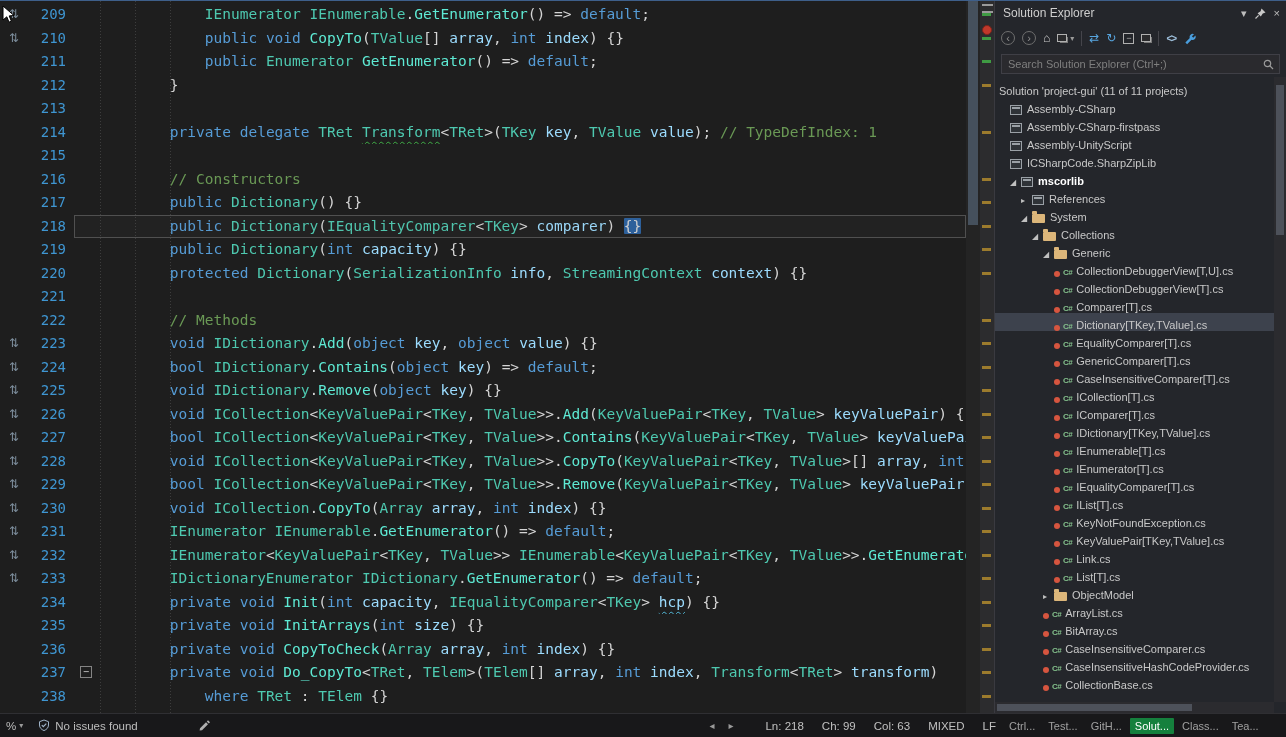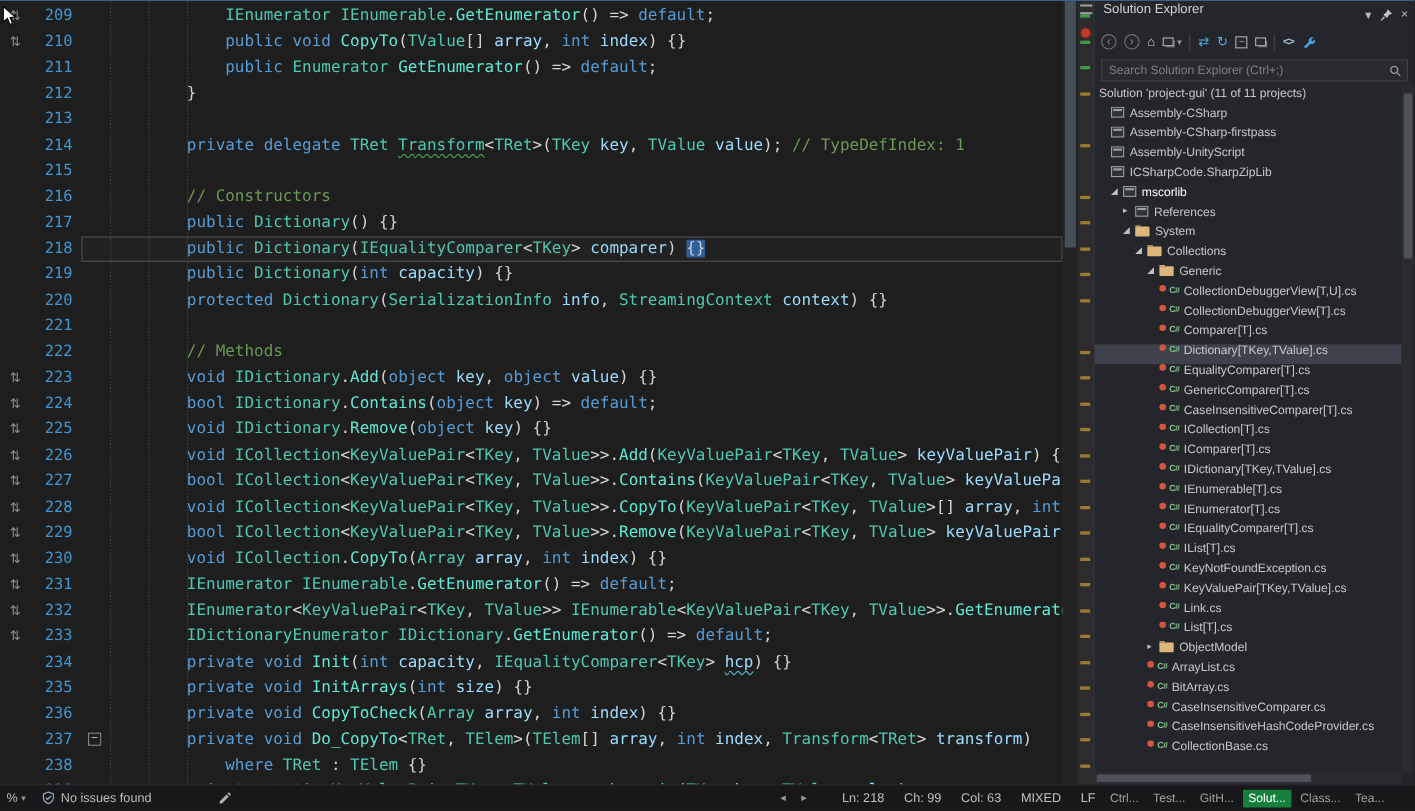--- a/index.html
+++ b/index.html
@@ -38,45 +38,45 @@
   .tick{position:absolute;left:2px;width:9px;height:3px}
   .splitgrip{position:absolute;right:1px;top:3px;width:11px;height:9px;z-index:3;
     border-top:2px solid #9a9a9a;border-bottom:2px solid #9a9a9a}
   .redmark{position:absolute;right:2px;top:24px;width:10px;height:10px;border-radius:50%;
     background:#c0392b;border:1px solid #7e241b;z-index:3}
   .cursor{position:absolute;left:2px;top:4px;z-index:10}
 
   
   .sepanel{width:292px;flex:none;background:#24262b;border-left:1px solid #3a3a40;position:relative;
     display:flex;flex-direction:column;color:#c8c8c8}
-  .se-title{height:24px;display:flex;padding:0 6px 0 8px;font-size:12px;color:#cfcfcf}
+  .se-title{height:24px;display:flex;align-items:center;padding:0 6px 0 8px;font-size:12px;color:#cfcfcf}
   .se-title-icons{margin-left:auto;display:flex;align-items:center;gap:8px;color:#bdbdbd}
   .se-title-icons span{font-size:11px;cursor:default}
   .se-toolbar{height:26px;display:flex;align-items:center;gap:7px;padding:0 6px;font-size:11px}
   .tb-circle{width:14px;height:14px;border:1px solid #6f6f6f;border-radius:50%;color:#8f8f8f;
     font-size:11px;line-height:12px;text-align:center}
   .tb-ic{color:#c8c8c8;font-size:12px}
   .tb-blue{color:#58a6e0;font-size:12px}
   .tb-chev{color:#9a9a9a;font-size:8px;margin-left:-4px}
   .ico-layers{width:10px;height:8px;border:1px solid #b0b0b0;background:#2a2a2c;box-shadow:2px 2px 0 -1px #7a7a7a}
   .ico-boxminus{width:11px;height:11px;border:1px solid #b0b0b0;color:#b0b0b0;font-size:9px;
     line-height:9px;text-align:center}
   .tb-code{color:#9fc1dd;font-size:10px;font-weight:bold;letter-spacing:-1px}
   .tb-div{width:1px;height:15px;background:#45454b}
   .se-search{height:26px;padding:3px 6px;position:relative}
   .se-search input{width:100%;height:20px;background:#2a2a2e;border:1px solid #3f3f46;color:#cfcfcf;
     font-size:11px;padding:0 20px 0 6px;outline:none;font-family:"Liberation Sans",sans-serif}
   .se-search input::placeholder{color:#7f7f7f}
   .se-search svg{position:absolute;right:12px;top:8px}
   .se-tree{flex:1;overflow:hidden;padding-top:2px;padding-right:12px}
-  .trow{height:18px;display:flex;align-items:flex-start;white-space:nowrap;overflow:hidden}
+  .trow{height:18px;display:flex;align-items:flex-end;white-space:nowrap;overflow:hidden}
   .trow.sel-row{background:#3d424d}
   .arrow{width:11px;flex:none;color:#c0c0c0;font-size:8px;text-align:left}
   .tlabel{font-size:11px;color:#c8c8c8;overflow:hidden;text-overflow:clip}
-  .tlabel.bold{font-weight:normal;color:#fff}
+  .tlabel.bold{font-weight:bold;color:#fff}
   .ico-folder{width:13px;height:9px;background:#dcb67a;border-radius:1px;position:relative;
     margin-right:5px;margin-top:1px;flex:none}
   .ico-folder::before{content:"";position:absolute;top:-3px;left:0;width:5px;height:3px;
     background:#dcb67a;border-radius:1px 1px 0 0}
   .ico-proj{width:12px;height:10px;border:1px solid #9aa0a6;background:#2f3338;margin-right:5px;
     position:relative;flex:none}
   .ico-proj::before{content:"";position:absolute;left:1px;right:1px;top:1px;height:2px;background:#9aa0a6}
   .dot{width:6px;height:6px;border-radius:50%;background:#d6553f;margin-right:3px;flex:none}
   .ico-cs{font-size:8px;font-weight:bold;color:#84c08c;margin-right:4px;flex:none;letter-spacing:-.5px}
   .se-vscroll{position:absolute;right:0;top:76px;bottom:11px;width:12px;background:#2b2b2f}

